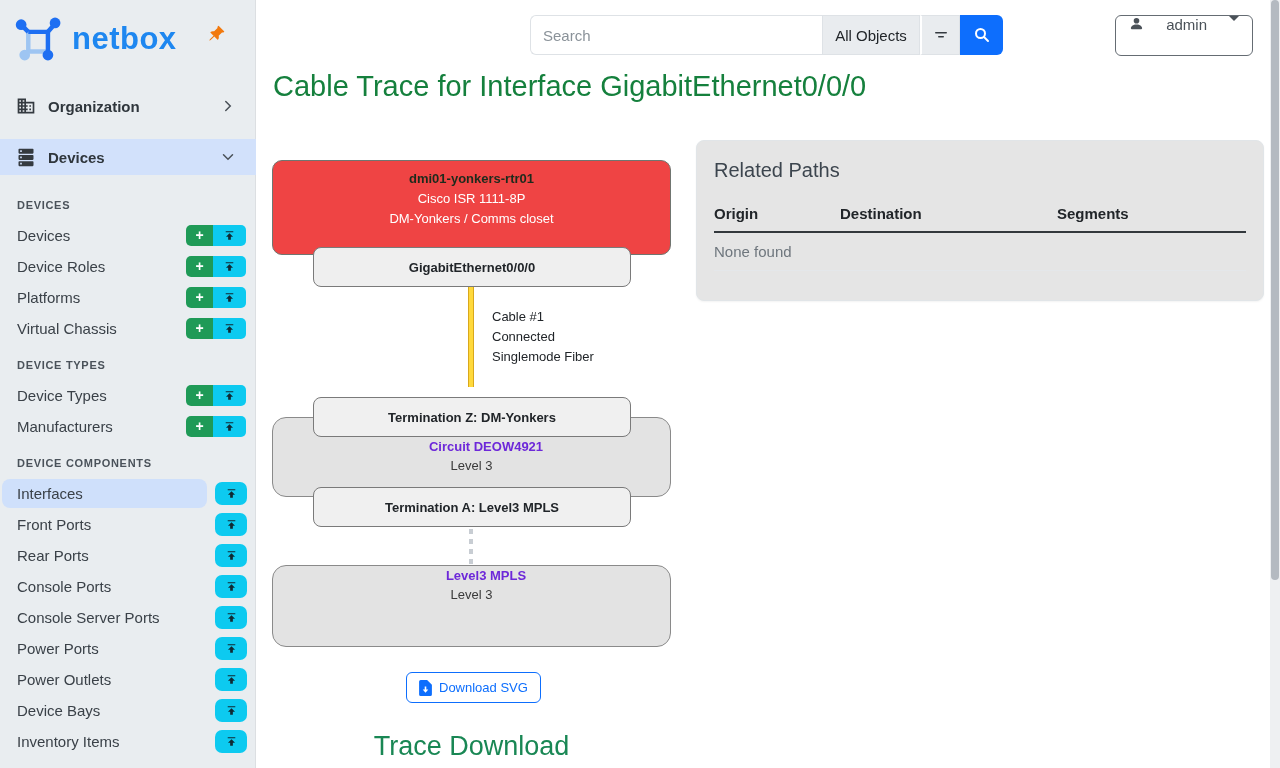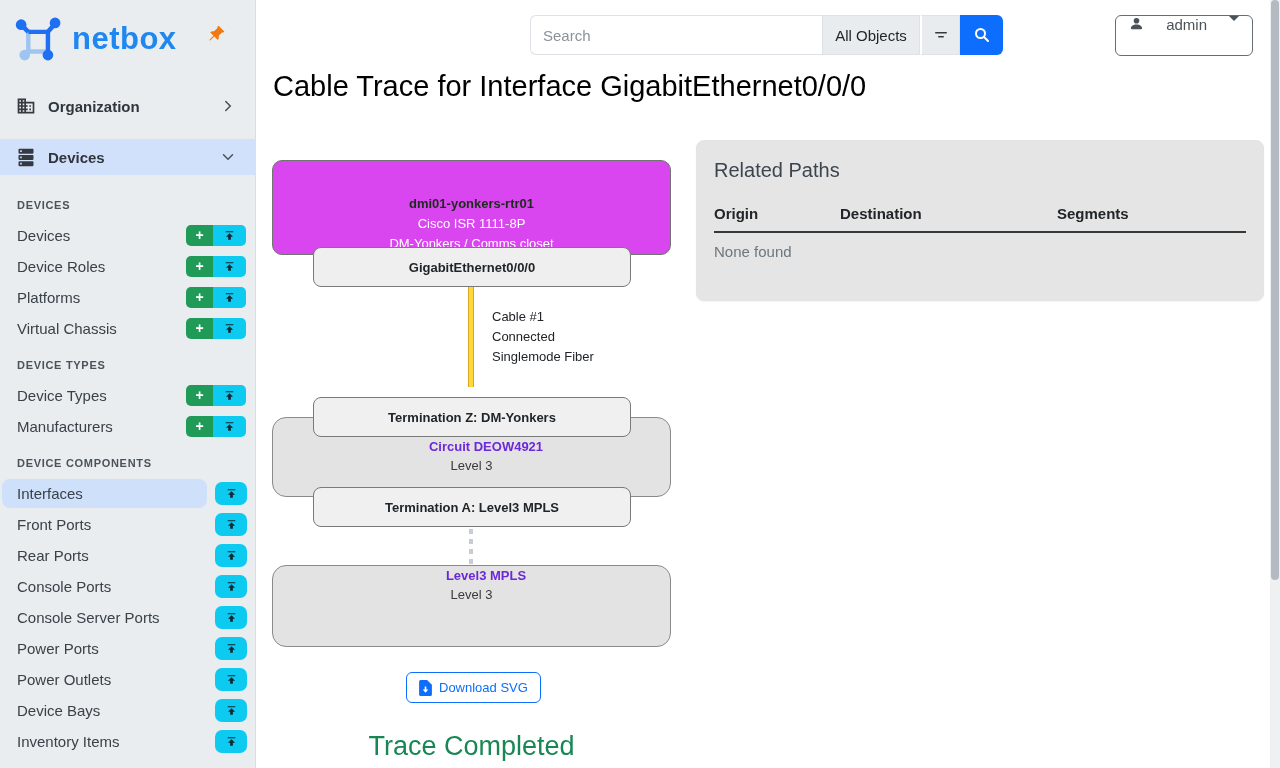--- a/index.html
+++ b/index.html
@@ -47,26 +47,26 @@
     display:flex; align-items:center; justify-content:center; cursor:pointer; }
   .go-seg { width:43px; background:#0d6efd; border:none; border-radius:0 6px 6px 0;
     display:flex; align-items:center; justify-content:center; cursor:pointer; }
   .user-btn { position:absolute; right:27px; top:15px; height:41px; padding:0 13px;
     background:#fff; border:1px solid #656c73; border-radius:6px; display:flex; 
     gap:22px; font-size:15px; color:#4a5158; cursor:pointer; }
   .caret-down { width:0; height:0; border-left:5px solid transparent; border-right:5px solid transparent;
     border-top:5px solid #4a5158; }
 
   
-  .page-title { position:absolute; left:17px; top:70px; font-size:29px; font-weight:400; color:#000000; }
+  .page-title { position:absolute; left:17px; top:70px; font-size:29px; font-weight:400; color:#15803d; }
 
   .trace { position:absolute; left:16px; top:160px; width:399px; height:608px; }
   .node { position:absolute; text-align:center; font-size:13px; }
-  .dev-box { left:0; top:0; width:399px; height:95px; background:#d946ef; border:1px solid #6f7а73;
-    border:1px solid #707570; border-radius:10px; z-index:1; padding-top:33px; }
+  .dev-box { left:0; top:0; width:399px; height:95px; background:#ef4444; border:1px solid #6f7а73;
+    border:1px solid #707570; border-radius:10px; z-index:1; padding-top:8px; }
   .dev-box .t1 { font-weight:700; color:#1c2b1c; line-height:20px; }
   .dev-box .t2 { color:#fff; line-height:20px; }
   .iface-box { left:41px; top:87px; width:318px; height:40px; background:#efefef; border:1px solid #7a7a7a;
     border-radius:8px; z-index:3; display:flex; align-items:center; justify-content:center; font-weight:700; color:#212529; }
   .cable-line { position:absolute; left:196px; top:127px; width:6px; height:100px;
     background:#ffd93b; border-left:1px solid #d9a81c; border-right:1px solid #d9a81c; z-index:0; }
   .cable-label { position:absolute; left:220px; top:147px; text-align:left; font-size:13px; color:#212529; line-height:20px; z-index:2; }
   .cable-label .cl1 { font-weight:400; }
   .term-box { left:41px; width:318px; height:40px; background:#f0f0f0; border:1px solid #7a7a7a;
     border-radius:8px; z-index:3; display:flex; align-items:center; justify-content:center; font-weight:700; color:#212529; }
@@ -361,21 +361,21 @@
         <div class="t2">Level 3</div>
       </div>
 
       <button class="dl-btn">
         <svg width="13" height="16" viewBox="0 0 16 20" fill="#0d6efd">
           <path d="M10 0H2a2 2 0 0 0-2 2v16a2 2 0 0 0 2 2h12a2 2 0 0 0 2-2V6l-6-6Zm-2 16-3.5-4H7V8h2v4h2.5L8 16Z"></path>
         </svg>
         <span>Download SVG</span>
       </button>
 
-      <div class="trace-status">Trace Completed</div>
+      <div class="trace-status">Trace Download</div>
     </div>
 
     <div class="card">
       <h2>Related Paths</h2>
       <table class="ptable">
         <thead>
           <tr>
             <th>Origin</th>
             <th>Destination</th>
             <th>Segments</th>

